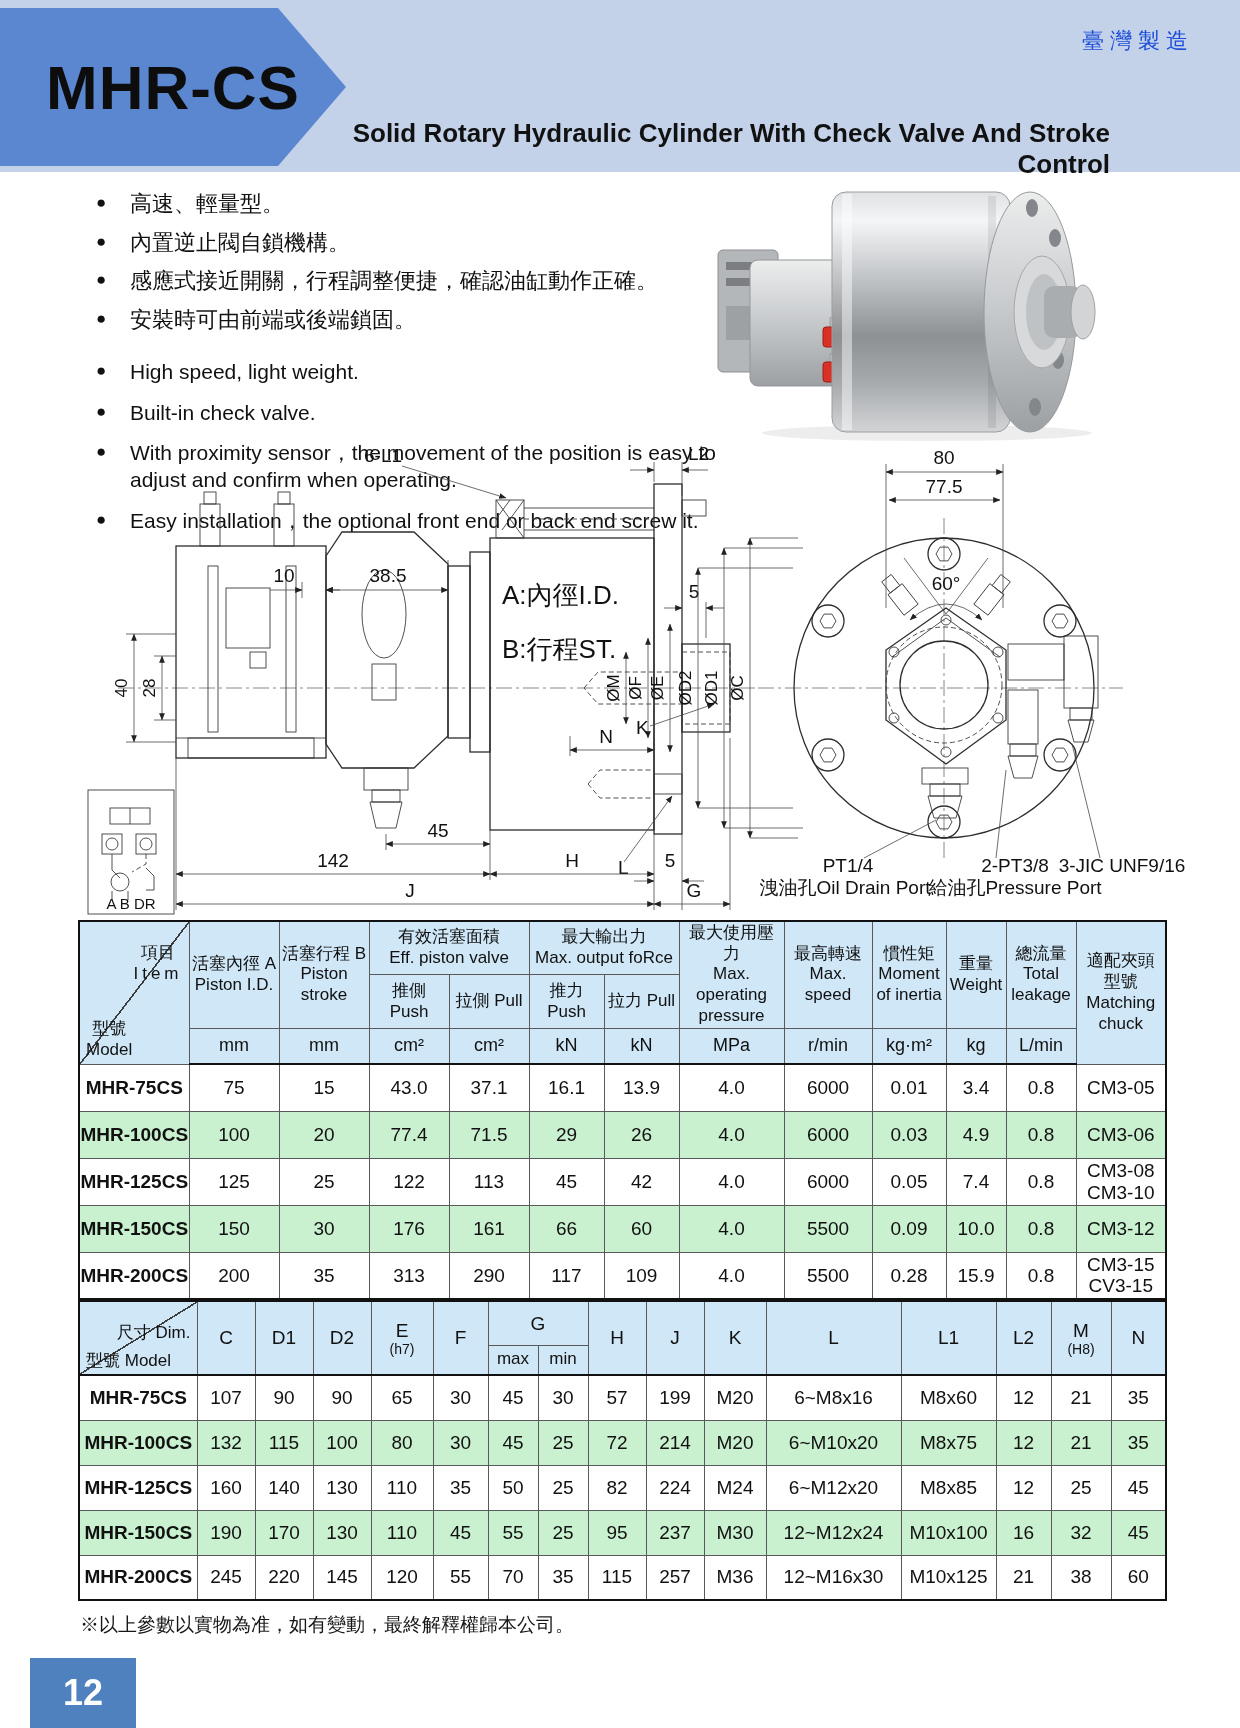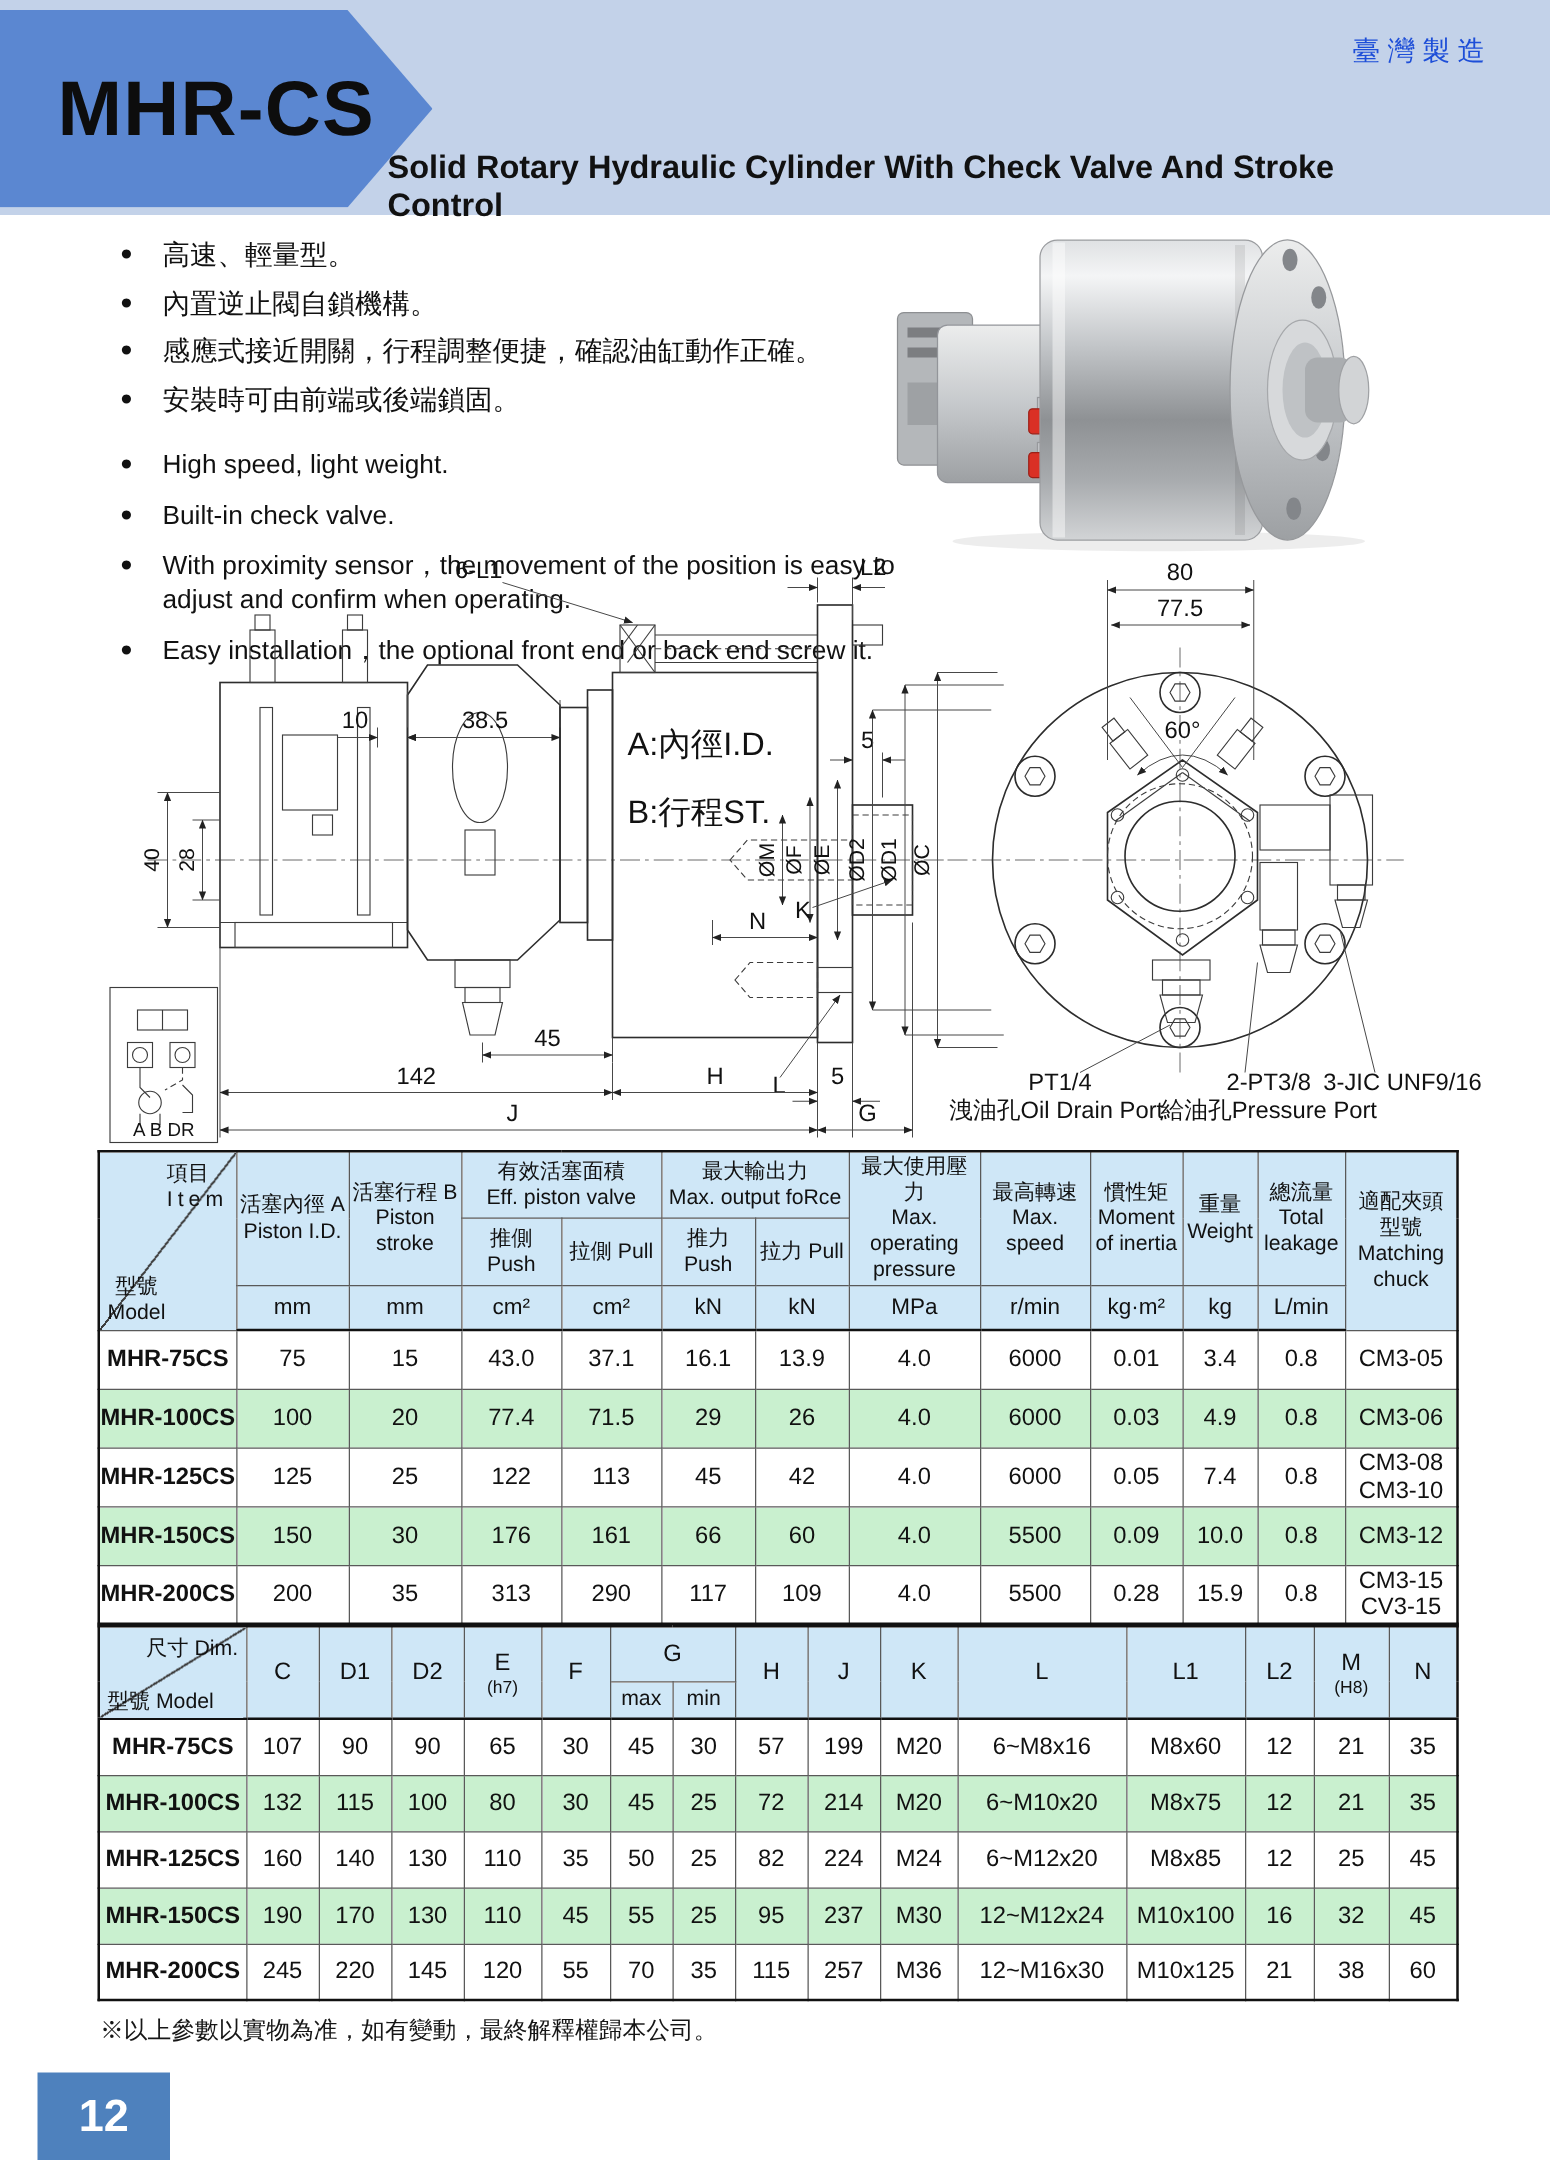--- a/index.html
+++ b/index.html
@@ -7,21 +7,21 @@
   .page{position:relative;width:1240px;height:1728px;background:#ffffff;overflow:hidden;color:#111}
 
   
   .banner{position:absolute;left:0;top:0;width:1240px;height:172px;background:#c3d2e9}
   .arrow{position:absolute;left:0;top:8px;width:346px;height:158px;background:#5b87d1;
          clip-path:polygon(0 0,278px 0,346px 50%,278px 100%,0 100%);display:flex;align-items:center}
   .arrow .model{font-size:62px;font-weight:600;color:#0d0d0d;padding-left:46px;letter-spacing:1px}
   .made-in{position:absolute;top:26px;right:46px;font-size:22px;letter-spacing:6px;color:#1d4ed8}
   .title-zh{position:absolute;top:50px;left:350px;width:770px;text-align:center;font-size:46px;color:#000;white-space:nowrap}
   .title-zh .paren{font-size:34px}
-  .subtitle{position:absolute;top:118px;left:310px;width:800px;text-align:left;font-size:26px;font-weight:700}
+  .subtitle{position:absolute;top:118px;left:310px;width:800px;text-align:right;font-size:26px;font-weight:700}
 
   
   .feat{position:absolute;left:96px;top:190px;width:620px}
   .feat-item{display:flex;font-size:22px;line-height:1.3;margin-bottom:10px}
   .feat-item .dot{width:34px;flex:0 0 34px;font-size:17px;padding-top:2px}
   .feat-en{margin-top:24px}
   .feat-en .feat-item{font-size:21px;margin-bottom:13px}
 
   .photo{position:absolute;left:692px;top:186px}
   .drawing{position:absolute;left:58px;top:438px}
@@ -50,21 +50,21 @@
   .t2 tr.h2 th{font-size:17px}
   .t2 tbody tr{height:45px}
   tbody td{font-size:19px;line-height:1.15}
   td.mod{font-weight:700}
   tr.green td{background:#c9f0cf}
   .t1 thead tr.h3 th{border-bottom:2.5px solid #111}
   .t2 thead tr:last-child th,.t2 thead th[rowspan]{border-bottom:2.5px solid #111}
   th .sub{display:block;font-size:14px;line-height:1.1}
   .corner{position:relative;background-image:linear-gradient(to bottom right,transparent calc(50% - 0.8px),#3c3c3c calc(50% - 0.8px),#3c3c3c calc(50% + 0.8px),transparent calc(50% + 0.8px))}
   .corner i{display:block;font-style:normal;font-size:17px;line-height:1.25}
-  .c-tr{position:absolute;top:6px;right:6px;text-align:left}
+  .c-tr{position:absolute;top:20px;right:6px;text-align:center}
   .c-bl{position:absolute;bottom:3px;left:6px;text-align:center}
   .corner .ls{letter-spacing:4px}
 
   
   .fn{position:absolute;left:80px;top:1606px;font-size:19px;line-height:1.95;color:#161616}
   .badge{position:absolute;left:30px;top:1658px;width:106px;height:70px;background:#4e81bd;color:#fff;
          display:flex;align-items:center;justify-content:center;font-size:36px;font-weight:700}
 </style>
 </head>
 <body>

